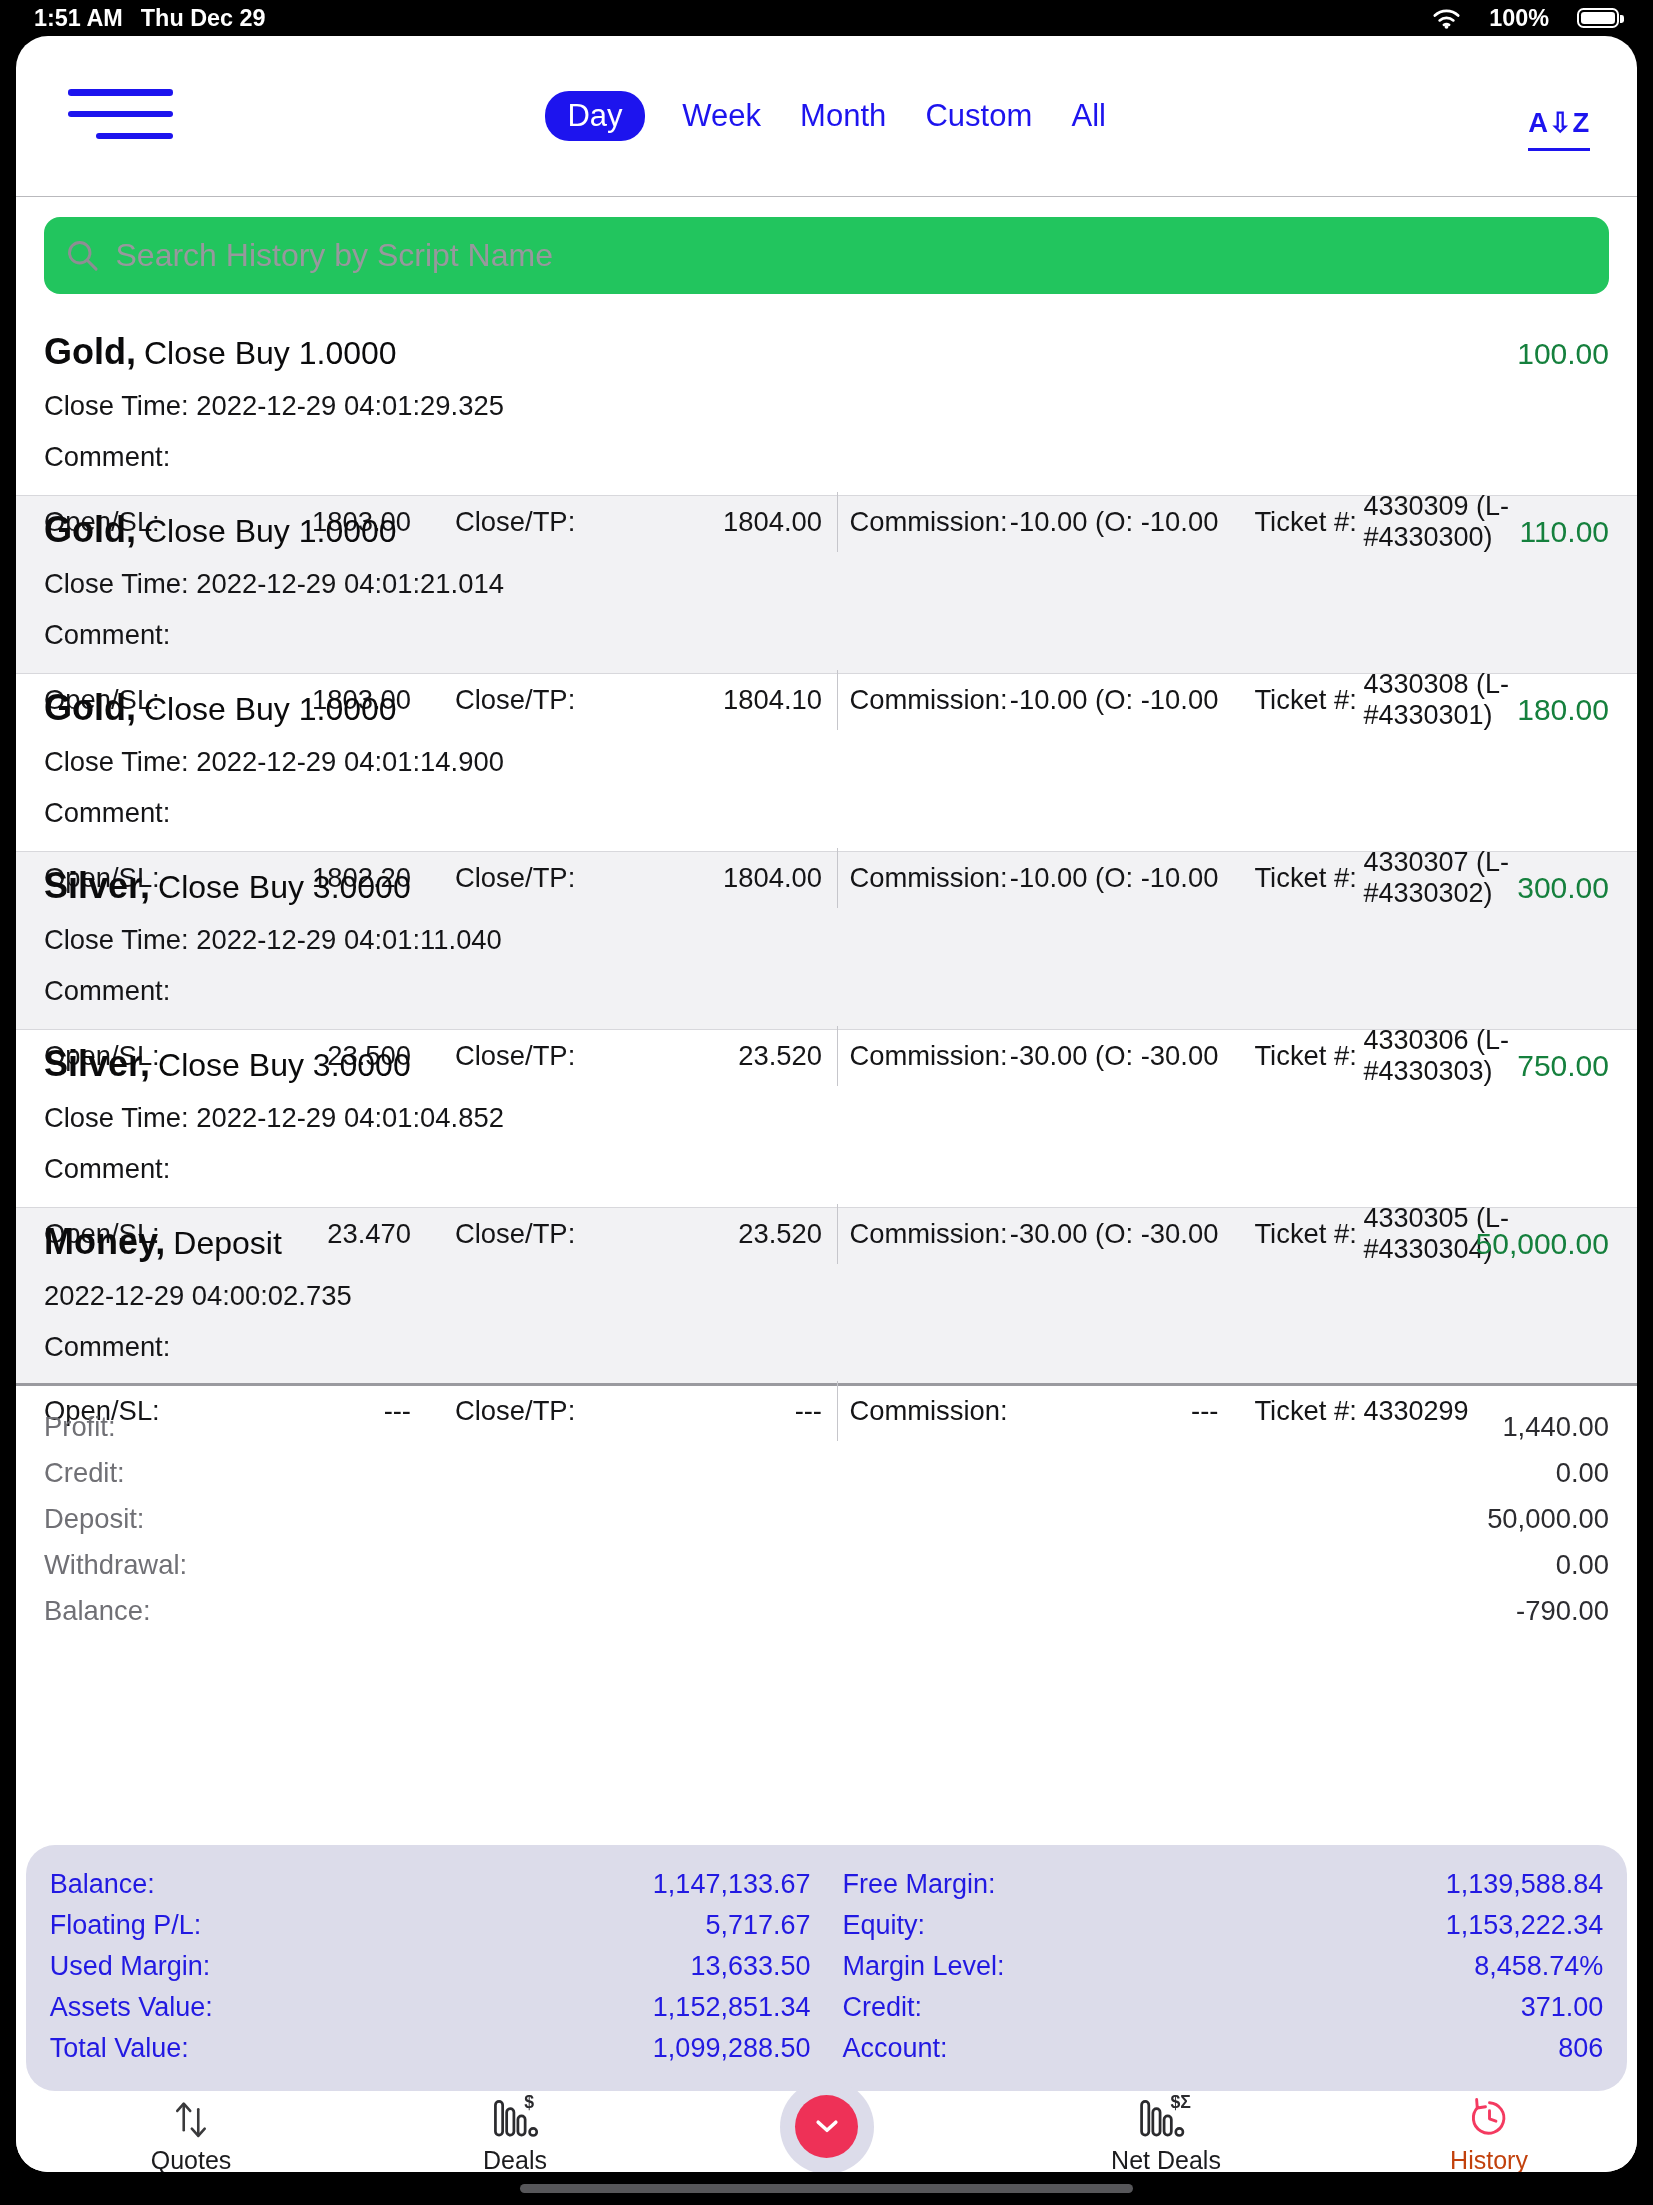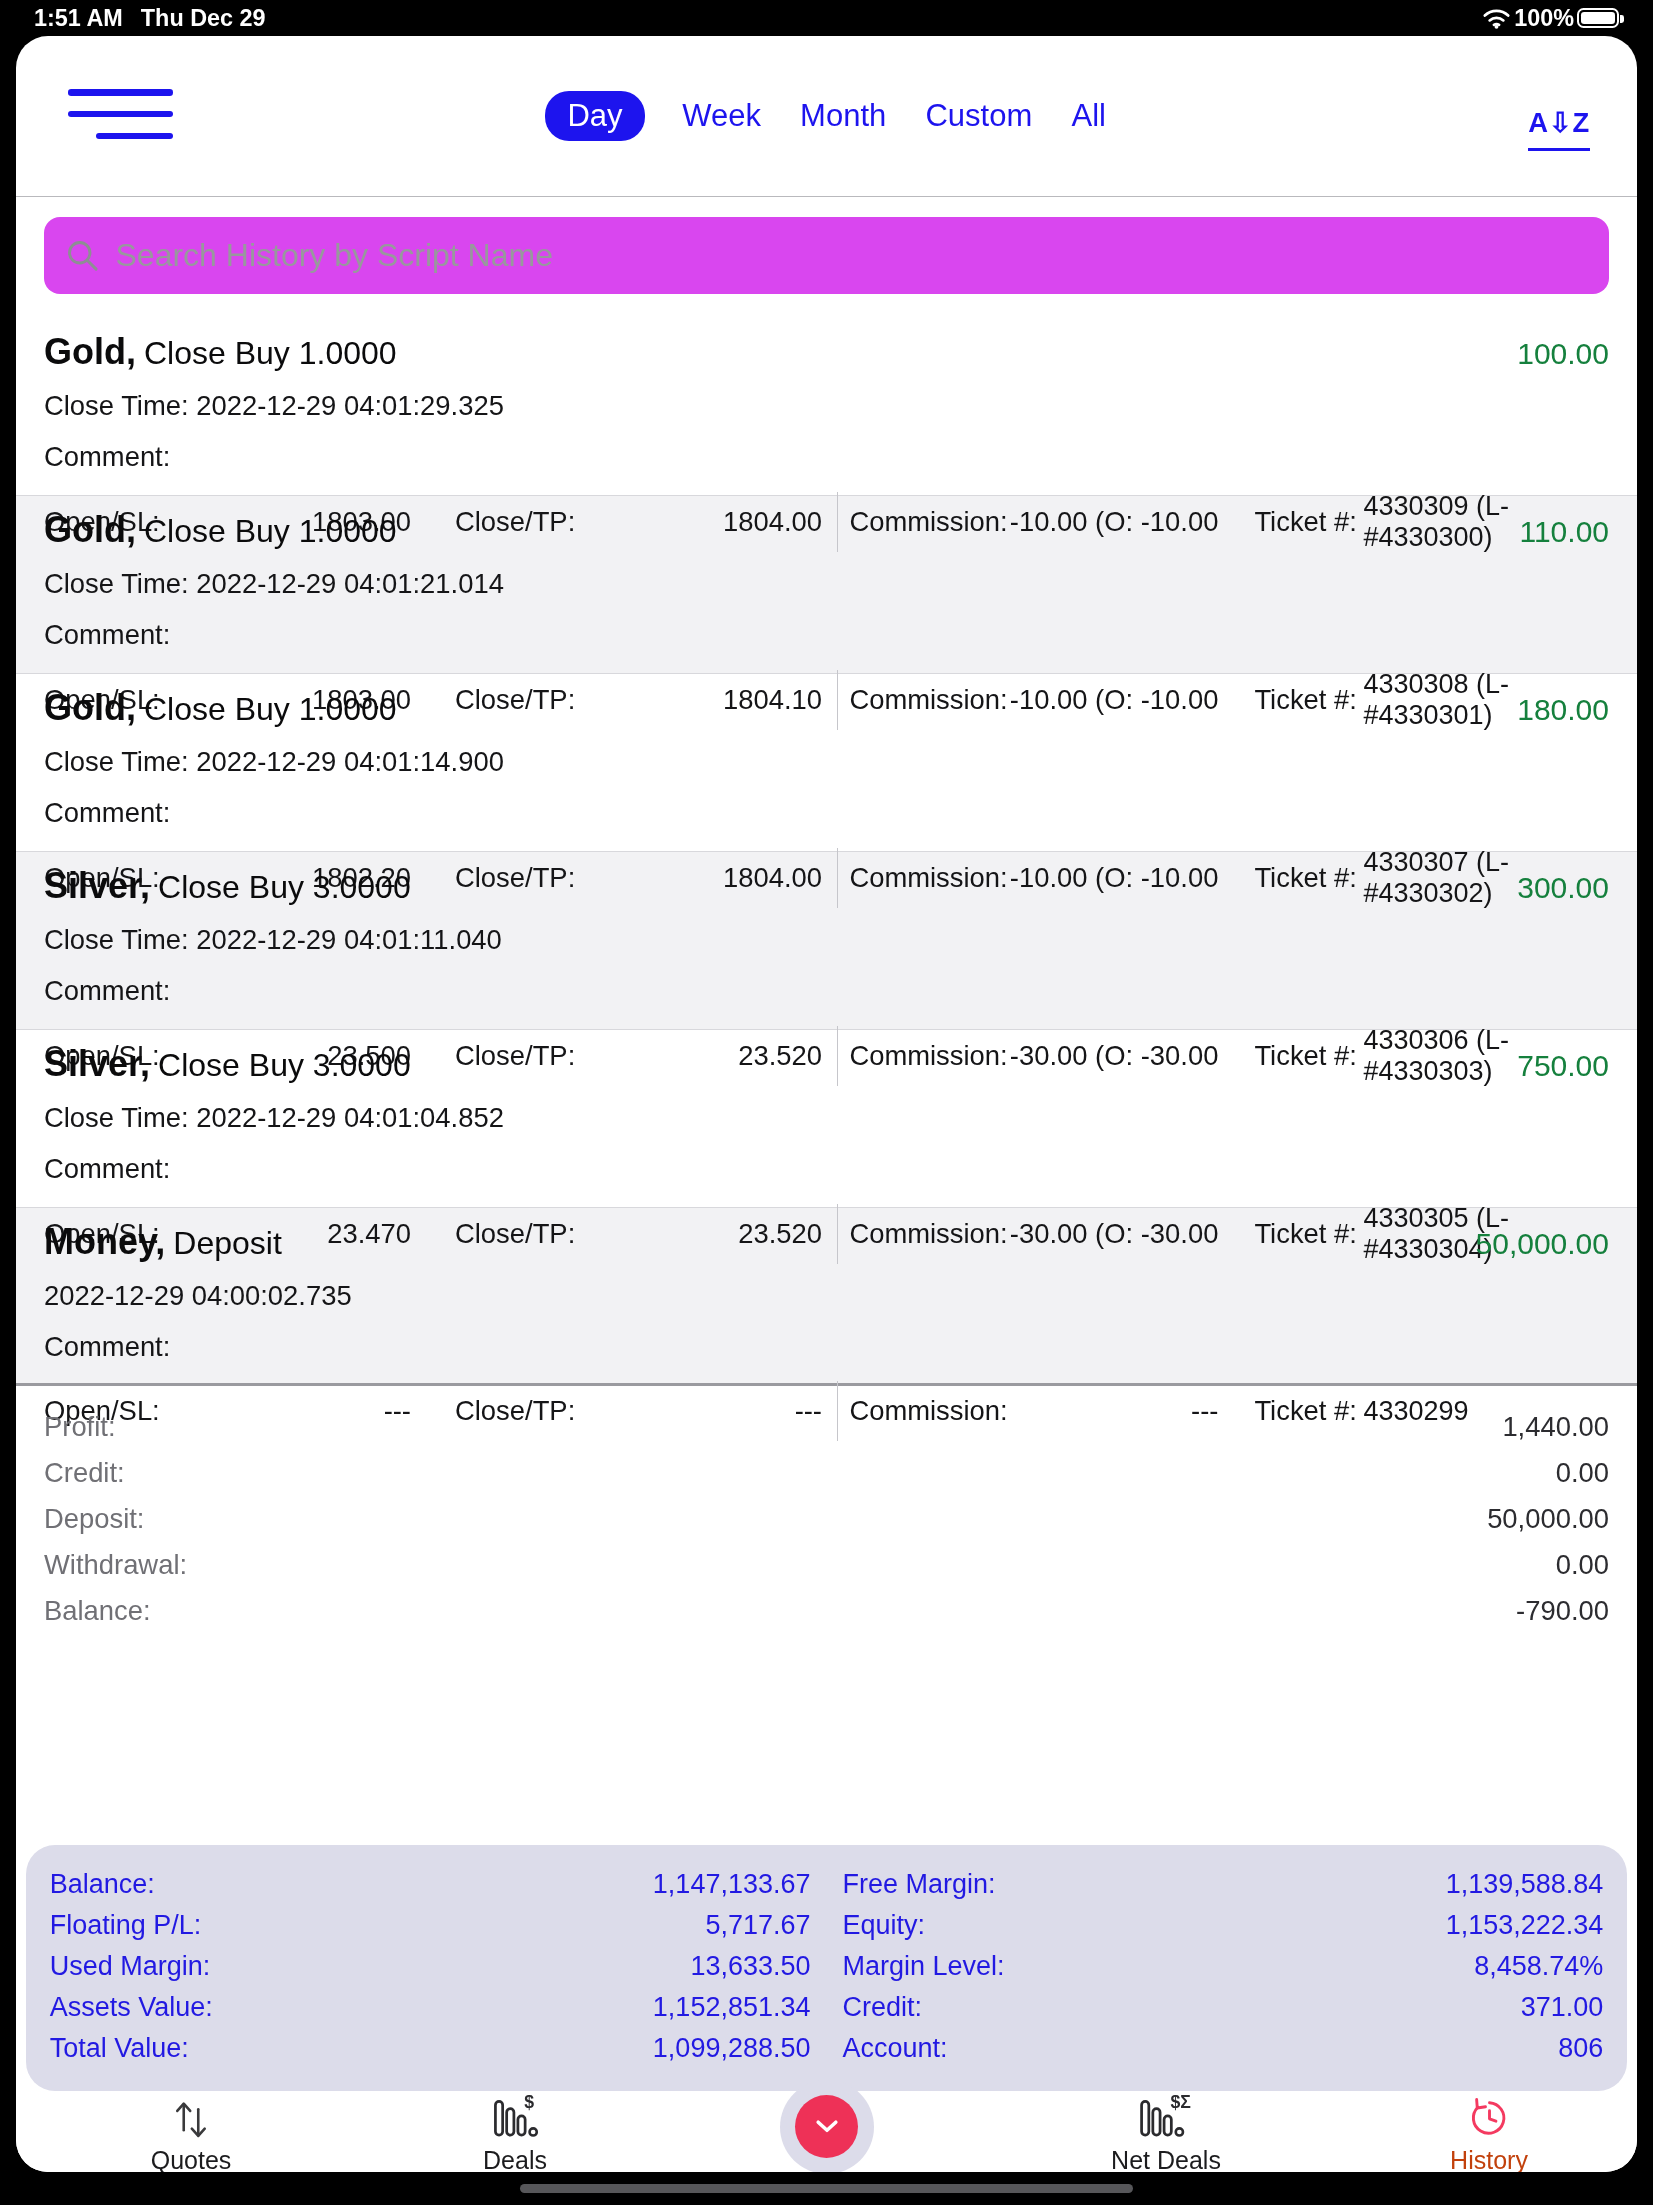--- a/index.html
+++ b/index.html
@@ -3,42 +3,42 @@
 <meta charset="utf-8">
 <style>
   * { margin:0; padding:0; box-sizing:border-box; }
   html,body { width:1653px; height:2205px; background:#000; font-family:"Liberation Sans", sans-serif; overflow:hidden; }
   .screen { position:relative; width:1653px; height:2205px; background:#000; }
 
   
   .status-bar { position:absolute; top:0; left:0; right:0; height:36px; color:#fff;
     display:flex; justify-content:space-between; align-items:center; padding:0 34px; font-size:23.4px; font-weight:600; }
   .status-left { display:flex; gap:18px; align-items:center;justify-content:space-between; }
-  .status-right { display:flex; gap:3px; align-items:center; }
+  .status-right { display:flex; gap:28px; align-items:center; }
   .batt { position:relative; width:42px; height:20px; border:2.4px solid #fff; border-radius:6.5px; }
   .batt-fill { position:absolute; inset:1.6px; background:#fff; border-radius:3.2px; }
   .batt-nub { position:absolute; right:-7.3px; top:4.8px; width:4px; height:8px; background:#fff; border-radius:0 2.4px 2.4px 0; }
 
   
   .app-frame { position:absolute; top:36px; left:16px; width:1621px; height:2136px;
     background:#fff; border-radius:32px; overflow:hidden; }
 
   
   .nav { position:relative; height:161px; display:flex; align-items:center; border-bottom:1.6px solid #b9b9bd; }
   .hamburger { position:absolute; left:52px; top:53px; width:105px; cursor:pointer; }
   .hamburger .bar { height:6.5px; background:#1d14ee; border-radius:3.2px; margin-bottom:15.3px; }
   .hamburger .bar:last-child { margin-bottom:0; width:77px; margin-left:auto; }
   .nav-tabs { margin:0 auto; display:flex; align-items:center; gap:36px; font-size:31px; color:#1d14ee; }
   .nav-tab { padding:4.8px 1.6px; }
   .nav-tab.pill { background:#1d14ee; color:#fff; padding:7px 22px; border-radius:24px; }
   .sort-btn { position:absolute; right:47px; top:71px; font-size:27.4px; font-weight:800; color:#1d14ee;
     border-bottom:3.2px solid #1d14ee; padding-bottom:9px; letter-spacing:0.8px; }
 
   
-  .search-wrap { margin:20px 28px 24px; height:77px; background:#d946ef; border-radius:16px;
+  .search-wrap { margin:20px 28px 24px; height:77px; background:#22c55e; border-radius:16px;
     display:flex; align-items:center; padding:0 21px; }
   .search-wrap input { flex:1; border:none; background:transparent; outline:none;
     font-size:32px; color:#3a3a3c; font-family:inherit; }
   .search-wrap input::placeholder { color:#98989d; }
   .search-icon { margin-right:14.5px; flex:0 0 auto; display:flex; }
 
   
   .rows > div.hrow { height:178px; padding:13px 28px 0; border-bottom:1.6px solid #d8d8dc; background:#fff; }
   .rows > div.hrow.alt { background:#f2f2f4; }
   .rows > div.hrow:nth-of-type(6) { border-bottom:3.2px solid #9a9a9f; }

